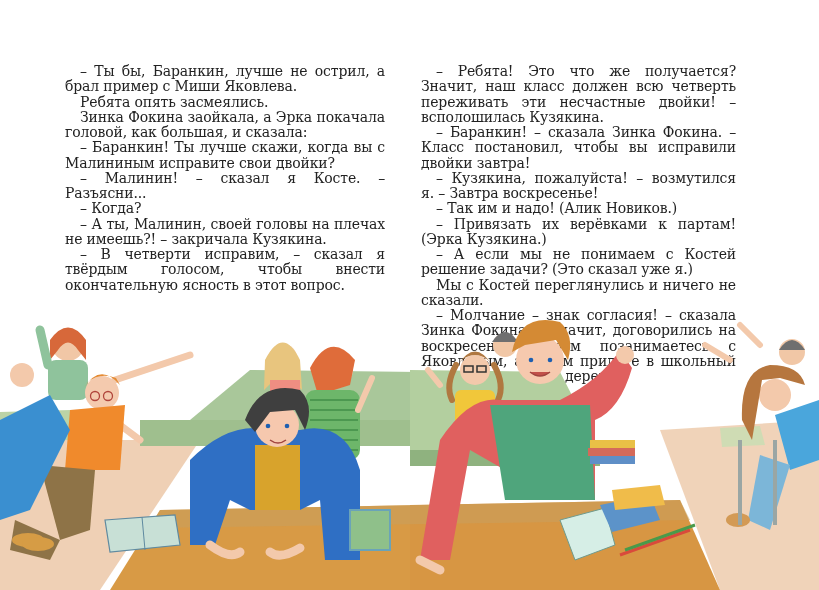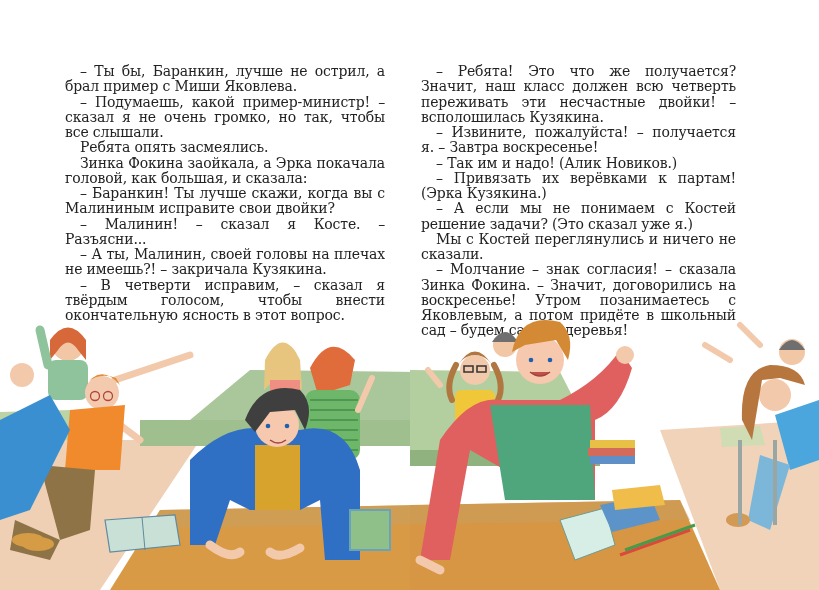--- a/index.html
+++ b/index.html
@@ -21,32 +21,33 @@
   .para { text-indent: 15px; margin: 0; }
   .illustration {
     position: absolute; left: 0; top: 300px; width: 819px; height: 290px;
   }
 </style>
 </head>
 <body>
 
 <div class="page-text col-left">
   <p class="para">– Ты бы, Баранкин, лучше не острил, а брал пример с Миши Яковлева.</p>
-  <p class="para">– Подумаешь, какой пример-министр! – сказал я не очень громко, но так, чтобы все слышали.</p>
   <p class="para">Ребята опять засмеялись.</p>
   <p class="para">Зинка Фокина заойкала, а Эрка покачала головой, как большая, и сказала:</p>
   <p class="para">– Баранкин! Ты лучше скажи, когда вы с Малининым исправите свои двойки?</p>
   <p class="para">– Малинин! – сказал я Косте. – Разъясни...</p>
+  <p class="para">– Когда?</p>
   <p class="para">– А ты, Малинин, своей головы на плечах не имеешь?! – закричала Кузякина.</p>
   <p class="para">– В четверти исправим, – сказал я твёрдым голосом, чтобы внести окончательную ясность в этот вопрос.</p>
 </div>
 
 <div class="page-text col-right">
   <p class="para">– Ребята! Это что же получается? Значит, наш класс должен всю четверть переживать эти несчастные двойки! – всполошилась Кузякина.</p>
-  <p class="para">– Извините, пожалуйста! – получается я. – Завтра воскресенье!</p>
+  <p class="para">– Баранкин! – сказала Зинка Фокина. – Класс постановил, чтобы вы исправили двойки завтра!</p>
+  <p class="para">– Кузякина, пожалуйста! – возмутился я. – Завтра воскресенье!</p>
   <p class="para">– Так им и надо! (Алик Новиков.)</p>
   <p class="para">– Привязать их верёвками к партам! (Эрка Кузякина.)</p>
   <p class="para">– А если мы не понимаем с Костей решение задачи? (Это сказал уже я.)</p>
   <p class="para">Мы с Костей переглянулись и ничего не сказали.</p>
   <p class="para">– Молчание – знак согласия! – сказала Зинка Фокина. – Значит, договорились на воскресенье! Утром позанимаетесь с Яковлевым, а потом придёте в школьный сад – будем сажать деревья!</p>
 </div>
 
 <svg class="illustration" viewBox="0 300 819 290" width="819" height="290" xmlns="http://www.w3.org/2000/svg">
 
   <path d="M0 440 L200 440 L100 590 L0 590 Z" fill="#ecc8a8" opacity="0.85"></path>

